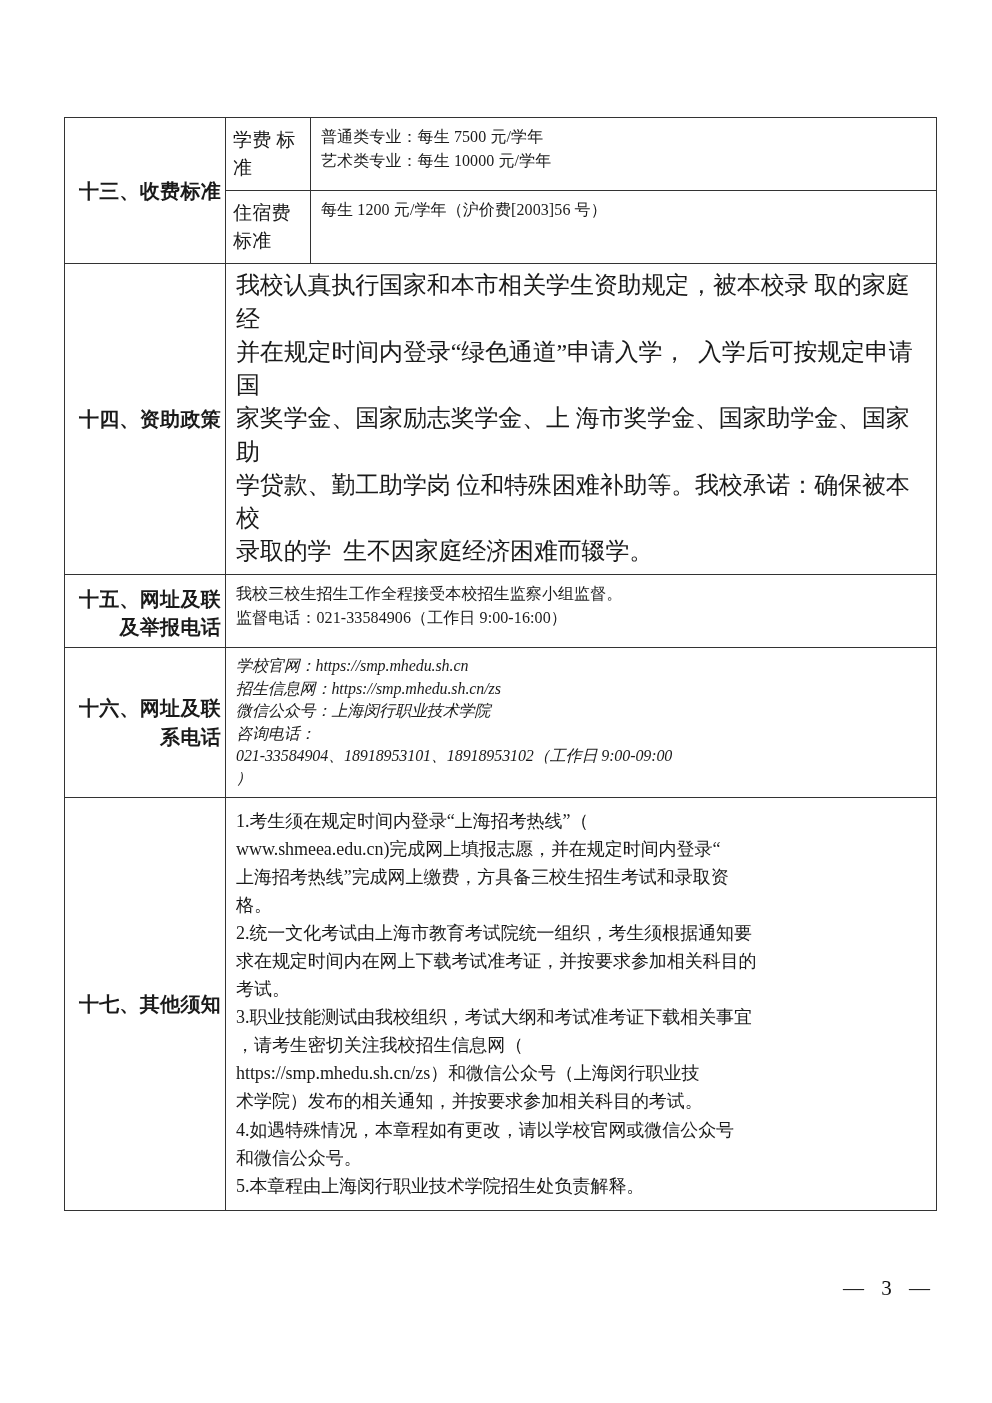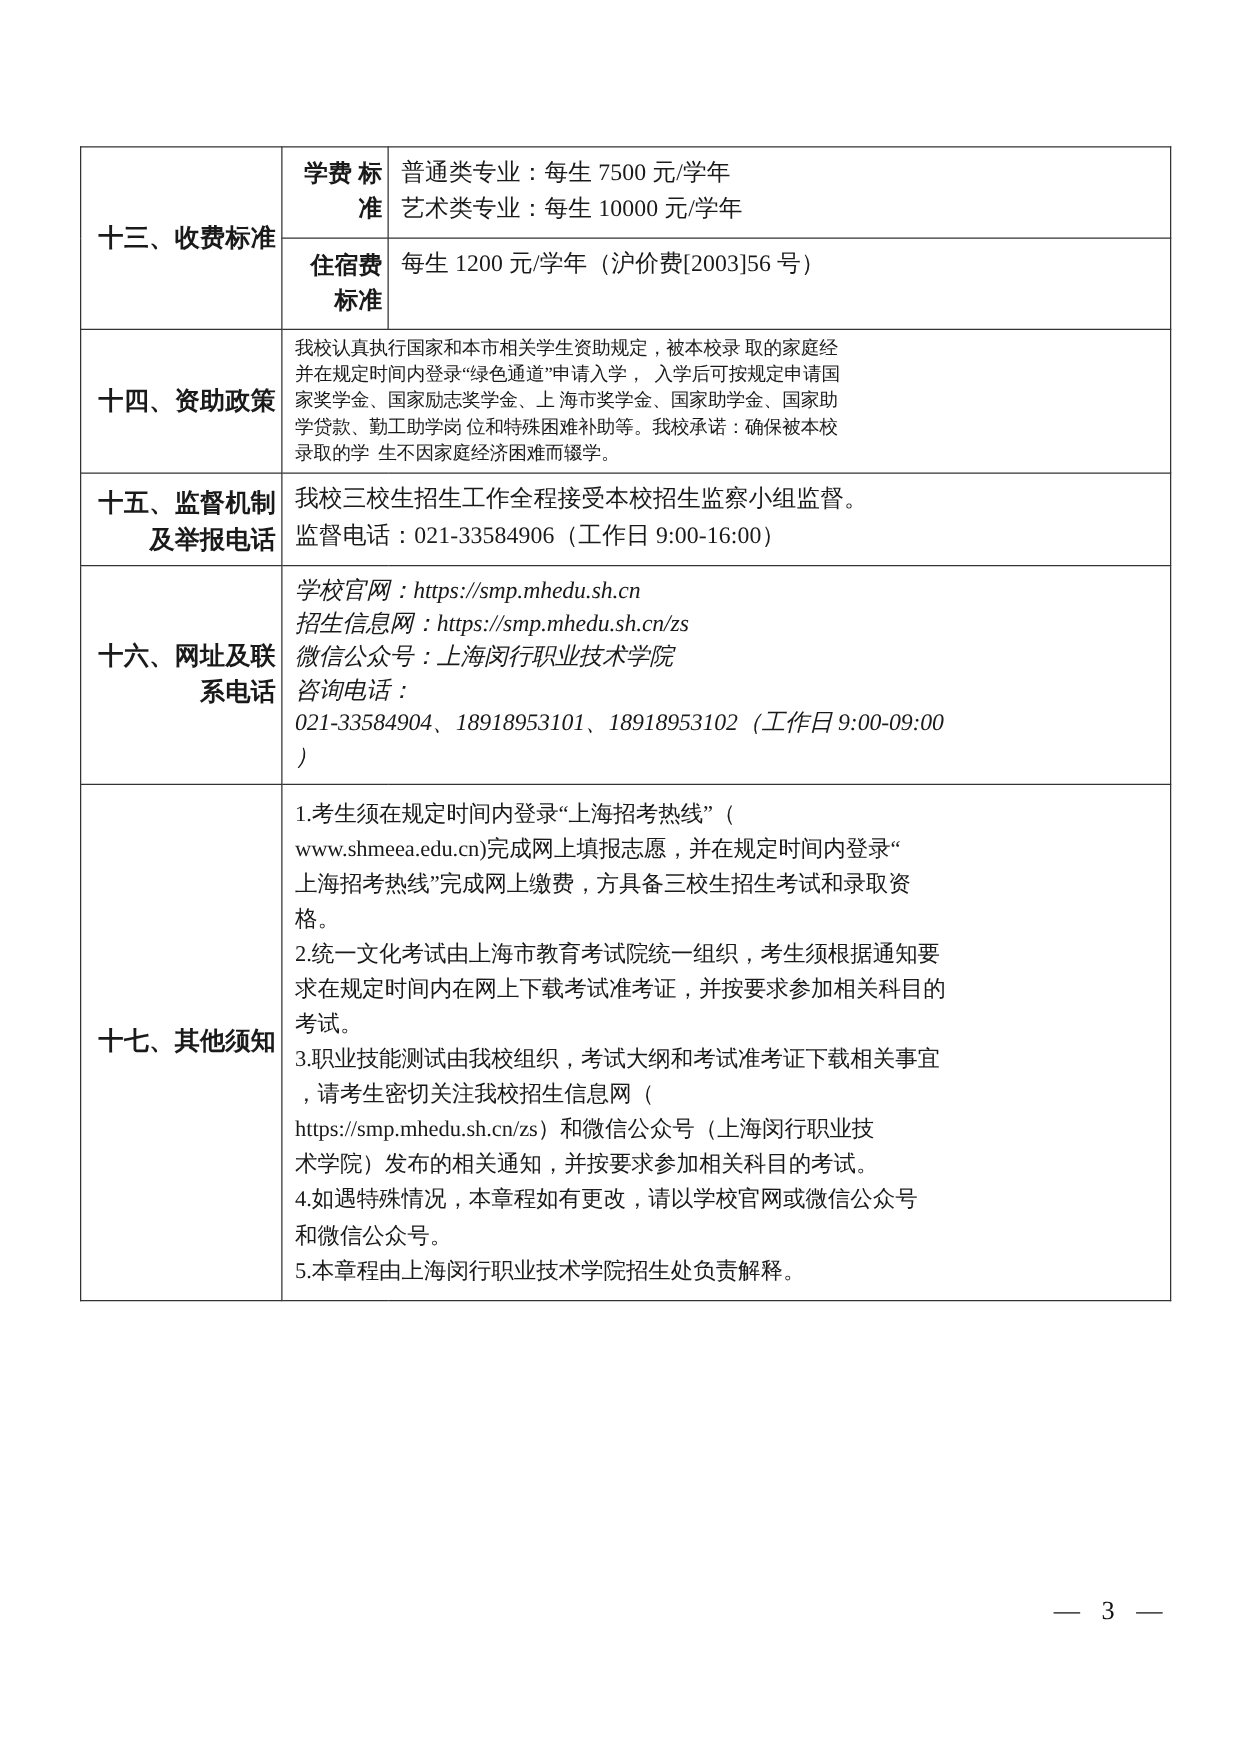--- a/index.html
+++ b/index.html
@@ -55,46 +55,45 @@
     line-height: 1.42;
     letter-spacing: 0.3px;
     padding: 6px 4px 6px 8px !important;
     font-family: "Liberation Serif", "DejaVu Serif", serif;
   }
   .label-cell.v-top { vertical-align: top !important; padding-top: 10px !important; }
 
   
   .sublabel-cell {
     vertical-align: top !important;
-    font-weight: 700;
+    font-weight: 400;
     font-size: 19px;
     line-height: 1.48;
     padding: 8px 4px 8px 7px !important;
     letter-spacing: 0.2px;
-    text-align: right;
   }
 
   
   .body-cell {
-    font-size: 19px;
+    font-size: 16px;
     line-height: 1.52;
     padding: 7px 7px 7px 10px !important;
     letter-spacing: 0.1px;
   }
   .body-cell .ln {
     display: block;
     white-space: pre-wrap;
     word-break: break-all;
   }
   .body-cell.tight { line-height: 1.40; }
   .body-cell.tight .ln { letter-spacing: -0.1px; font-style: italic; }
 
   
   .dense {
-    font-size: 15px;
+    font-size: 24px;
     line-height: 1.385;
     padding: 5px 6px 5px 10px !important;
   }
   .dense .ln { letter-spacing: -0.15px; }
 
   
   .notices {
     font-size: 18px;
     line-height: 1.56;
     padding: 9px 6px 10px 10px !important;
@@ -157,21 +156,21 @@
           <span class="ln">我校认真执行国家和本市相关学生资助规定，被本校录 取的家庭经</span>
           <span class="ln">并在规定时间内登录“绿色通道”申请入学，  入学后可按规定申请国</span>
           <span class="ln">家奖学金、国家励志奖学金、上 海市奖学金、国家助学金、国家助</span>
           <span class="ln">学贷款、勤工助学岗 位和特殊困难补助等。我校承诺：确保被本校</span>
           <span class="ln">录取的学  生不因家庭经济困难而辍学。</span>
         </td>
       </tr>
 
       <tr>
         <td class="label-cell v-top">
-          <span class="ln">十五、监督机制</span>
+          <span class="ln">十五、网址及联</span>
           <span class="ln">及举报电话</span>
         </td>
         <td class="body-cell" colspan="2">
           <span class="ln">我校三校生招生工作全程接受本校招生监察小组监督。</span>
           <span class="ln">监督电话：021-33584906（工作日 9:00-16:00）</span>
         </td>
       </tr>
 
       <tr>
         <td class="label-cell">

